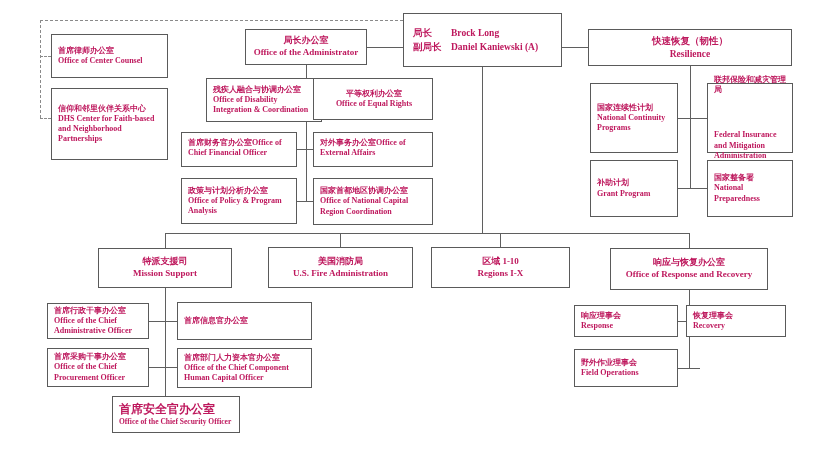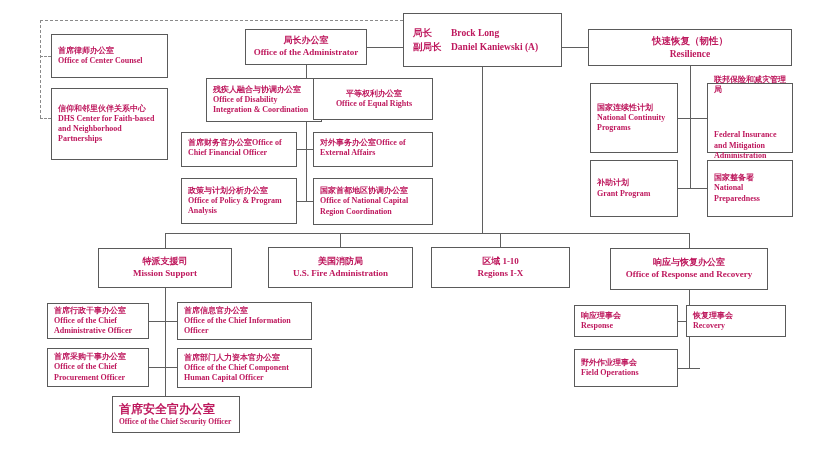--- a/index.html
+++ b/index.html
@@ -167,21 +167,20 @@
     <span class="zh">响应与恢复办公室</span>
     <span class="en">Office of Response and Recovery</span>
   </div>
 
   <div class="box" style="left:47px;top:303px;width:102px;height:36px;">
     <span class="zh">首席行政干事办公室</span>
     <span class="en">Office of the Chief Administrative Officer</span>
   </div>
   <div class="box" style="left:177px;top:302px;width:135px;height:38px;">
     <span class="zh">首席信息官办公室</span>
-    <span class="en">Office of the Chief Information Officer</span>
   </div>
   <div class="box" style="left:47px;top:348px;width:102px;height:39px;">
     <span class="zh">首席采购干事办公室</span>
     <span class="en">Office of the Chief Procurement Officer</span>
   </div>
   <div class="box" style="left:177px;top:348px;width:135px;height:40px;">
     <span class="zh">首席部门人力资本官办公室</span>
     <span class="en">Office of the Chief Component Human Capital Officer</span>
   </div>
   <div class="box" style="left:112px;top:396px;width:128px;height:37px;font-size:7.5px;">

